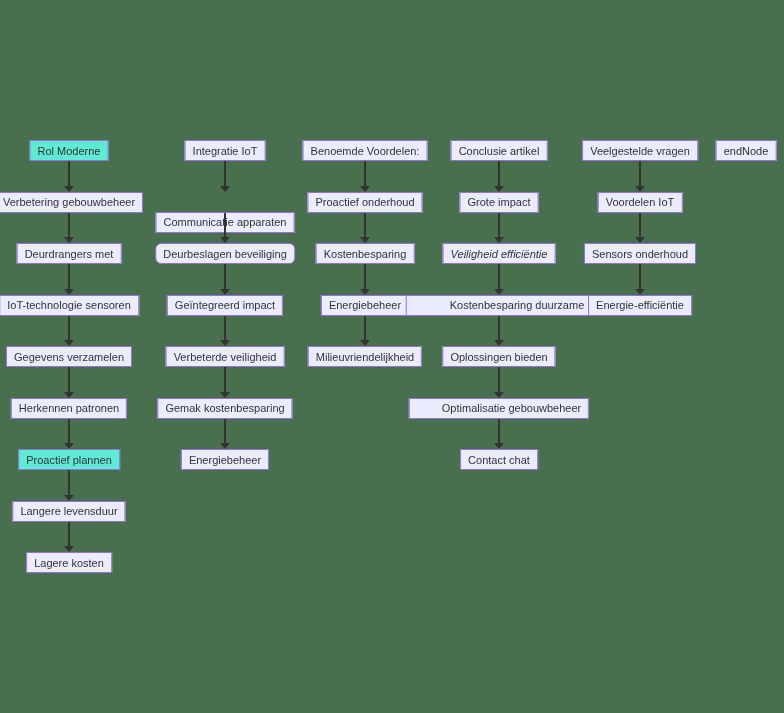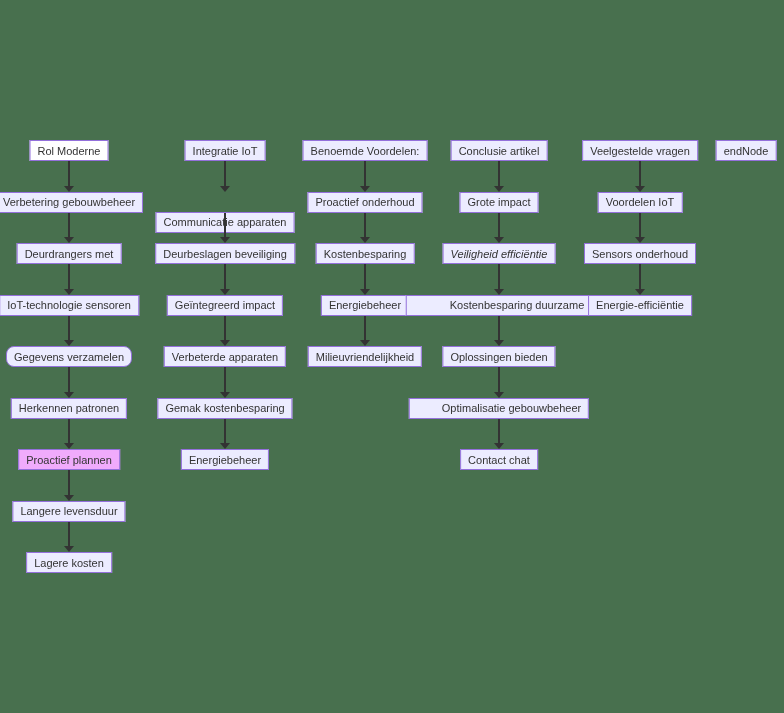--- a/index.html
+++ b/index.html
@@ -44,58 +44,58 @@
     border-left: 5px solid transparent;
     border-right: 5px solid transparent;
     border-top-width: 6px;
     border-top-style: solid;
   }
 </style>
 </head>
 <body style="background: rgb(72, 112, 78);">
 
 <div id="canvas" style="background: rgb(72, 112, 78);">
-    <div class="node" style="left: 69px; top: 140px; background: #ffffff; border-color: rgb(147, 112, 219); color: rgb(51, 51, 51);">Rol Moderne</div>
+    <div class="node" style="left: 69px; top: 140px; background: #5eead4; border-color: rgb(147, 112, 219); color: rgb(51, 51, 51);">Rol Moderne</div>
     <div class="arrow-line" style="left: 69px; top: 161px; height: 24.5px; background: rgb(51, 51, 51);"></div>
     <div class="arrow-head" style="left: 69px; top: 185.5px; border-top-color: rgb(51, 51, 51);"></div>
     <div class="node" style="left: 69px; top: 191.5px; background: rgb(236, 236, 255); border-color: rgb(147, 112, 219); color: rgb(51, 51, 51);">Verbetering gebouwbeheer</div>
     <div class="arrow-line" style="left: 69px; top: 212.5px; height: 24.5px; background: rgb(51, 51, 51);"></div>
     <div class="arrow-head" style="left: 69px; top: 237px; border-top-color: rgb(51, 51, 51);"></div>
     <div class="node" style="left: 69px; top: 243px; background: rgb(236, 236, 255); border-color: rgb(147, 112, 219); color: rgb(51, 51, 51);">Deurdrangers met</div>
     <div class="arrow-line" style="left: 69px; top: 264px; height: 24.5px; background: rgb(51, 51, 51);"></div>
     <div class="arrow-head" style="left: 69px; top: 288.5px; border-top-color: rgb(51, 51, 51);"></div>
     <div class="node" style="left: 69px; top: 294.5px; background: rgb(236, 236, 255); border-color: rgb(147, 112, 219); color: rgb(51, 51, 51);">IoT-technologie sensoren</div>
     <div class="arrow-line" style="left: 69px; top: 315.5px; height: 24.5px; background: rgb(51, 51, 51);"></div>
     <div class="arrow-head" style="left: 69px; top: 340px; border-top-color: rgb(51, 51, 51);"></div>
-    <div class="node" style="left: 69px; top: 346px; background: rgb(236, 236, 255); border-color: rgb(147, 112, 219); color: rgb(51, 51, 51); border-radius: 8px;">Gegevens verzamelen</div>
+    <div class="node" style="left: 69px; top: 346px; background: rgb(236, 236, 255); border-color: rgb(147, 112, 219); color: rgb(51, 51, 51);">Gegevens verzamelen</div>
     <div class="arrow-line" style="left: 69px; top: 367px; height: 24.5px; background: rgb(51, 51, 51);"></div>
     <div class="arrow-head" style="left: 69px; top: 391.5px; border-top-color: rgb(51, 51, 51);"></div>
     <div class="node" style="left: 69px; top: 397.5px; background: rgb(236, 236, 255); border-color: rgb(147, 112, 219); color: rgb(51, 51, 51);">Herkennen patronen</div>
     <div class="arrow-line" style="left: 69px; top: 418.5px; height: 24.5px; background: rgb(51, 51, 51);"></div>
     <div class="arrow-head" style="left: 69px; top: 443px; border-top-color: rgb(51, 51, 51);"></div>
-    <div class="node" style="left: 69px; top: 449px; background: #f0abfc; border-color: rgb(147, 112, 219); color: rgb(51, 51, 51); text-align: right;">Proactief plannen</div>
+    <div class="node" style="left: 69px; top: 449px; background: #5eead4; border-color: rgb(147, 112, 219); color: rgb(51, 51, 51); text-align: right;">Proactief plannen</div>
     <div class="arrow-line" style="left: 69px; top: 470px; height: 24.5px; background: rgb(51, 51, 51);"></div>
     <div class="arrow-head" style="left: 69px; top: 494.5px; border-top-color: rgb(51, 51, 51);"></div>
     <div class="node" style="left: 69px; top: 500.5px; background: rgb(236, 236, 255); border-color: rgb(147, 112, 219); color: rgb(51, 51, 51);">Langere levensduur</div>
     <div class="arrow-line" style="left: 69px; top: 521.5px; height: 24.5px; background: rgb(51, 51, 51);"></div>
     <div class="arrow-head" style="left: 69px; top: 546px; border-top-color: rgb(51, 51, 51);"></div>
     <div class="node" style="left: 69px; top: 552px; background: rgb(236, 236, 255); border-color: rgb(147, 112, 219); color: rgb(51, 51, 51);">Lagere kosten</div>
     <div class="node" style="left: 225px; top: 140px; background: rgb(236, 236, 255); border-color: rgb(147, 112, 219); color: rgb(51, 51, 51);">Integratie IoT</div>
     <div class="arrow-line" style="left: 225px; top: 161px; height: 24.5px; background: rgb(51, 51, 51);"></div>
     <div class="arrow-head" style="left: 225px; top: 185.5px; border-top-color: rgb(51, 51, 51);"></div>
     <div class="node" style="left: 225px; top: 191.5px; background: rgb(236, 236, 255); border-color: rgb(147, 112, 219); color: rgb(51, 51, 51); margin-top: 20px;">Communicatie apparaten</div>
     <div class="arrow-line" style="left: 225px; top: 212.5px; height: 24.5px; background: rgb(51, 51, 51);"></div>
     <div class="arrow-head" style="left: 225px; top: 237px; border-top-color: rgb(51, 51, 51);"></div>
-    <div class="node" style="left: 225px; top: 243px; background: rgb(236, 236, 255); border-color: rgb(147, 112, 219); color: rgb(51, 51, 51);">Deurbeslagen beveiliging</div>
+    <div class="node" style="left: 225px; top: 243px; background: rgb(236, 236, 255); border-color: rgb(147, 112, 219); color: rgb(51, 51, 51); border-radius: 6px;">Deurbeslagen beveiliging</div>
     <div class="arrow-line" style="left: 225px; top: 264px; height: 24.5px; background: rgb(51, 51, 51);"></div>
     <div class="arrow-head" style="left: 225px; top: 288.5px; border-top-color: rgb(51, 51, 51);"></div>
     <div class="node" style="left: 225px; top: 294.5px; background: rgb(236, 236, 255); border-color: rgb(147, 112, 219); color: rgb(51, 51, 51);">Geïntegreerd impact</div>
     <div class="arrow-line" style="left: 225px; top: 315.5px; height: 24.5px; background: rgb(51, 51, 51);"></div>
     <div class="arrow-head" style="left: 225px; top: 340px; border-top-color: rgb(51, 51, 51);"></div>
-    <div class="node" style="left: 225px; top: 346px; background: rgb(236, 236, 255); border-color: rgb(147, 112, 219); color: rgb(51, 51, 51);">Verbeterde apparaten</div>
+    <div class="node" style="left: 225px; top: 346px; background: rgb(236, 236, 255); border-color: rgb(147, 112, 219); color: rgb(51, 51, 51);">Verbeterde veiligheid</div>
     <div class="arrow-line" style="left: 225px; top: 367px; height: 24.5px; background: rgb(51, 51, 51);"></div>
     <div class="arrow-head" style="left: 225px; top: 391.5px; border-top-color: rgb(51, 51, 51);"></div>
     <div class="node" style="left: 225px; top: 397.5px; background: rgb(236, 236, 255); border-color: rgb(147, 112, 219); color: rgb(51, 51, 51);">Gemak kostenbesparing</div>
     <div class="arrow-line" style="left: 225px; top: 418.5px; height: 24.5px; background: rgb(51, 51, 51);"></div>
     <div class="arrow-head" style="left: 225px; top: 443px; border-top-color: rgb(51, 51, 51);"></div>
     <div class="node" style="left: 225px; top: 449px; background: rgb(236, 236, 255); border-color: rgb(147, 112, 219); color: rgb(51, 51, 51);">Energiebeheer</div>
     <div class="node" style="left: 365px; top: 140px; background: rgb(236, 236, 255); border-color: rgb(147, 112, 219); color: rgb(51, 51, 51);">Benoemde Voordelen:</div>
     <div class="arrow-line" style="left: 365px; top: 161px; height: 24.5px; background: rgb(51, 51, 51);"></div>
     <div class="arrow-head" style="left: 365px; top: 185.5px; border-top-color: rgb(51, 51, 51);"></div>
     <div class="node" style="left: 365px; top: 191.5px; background: rgb(236, 236, 255); border-color: rgb(147, 112, 219); color: rgb(51, 51, 51);">Proactief onderhoud</div>

